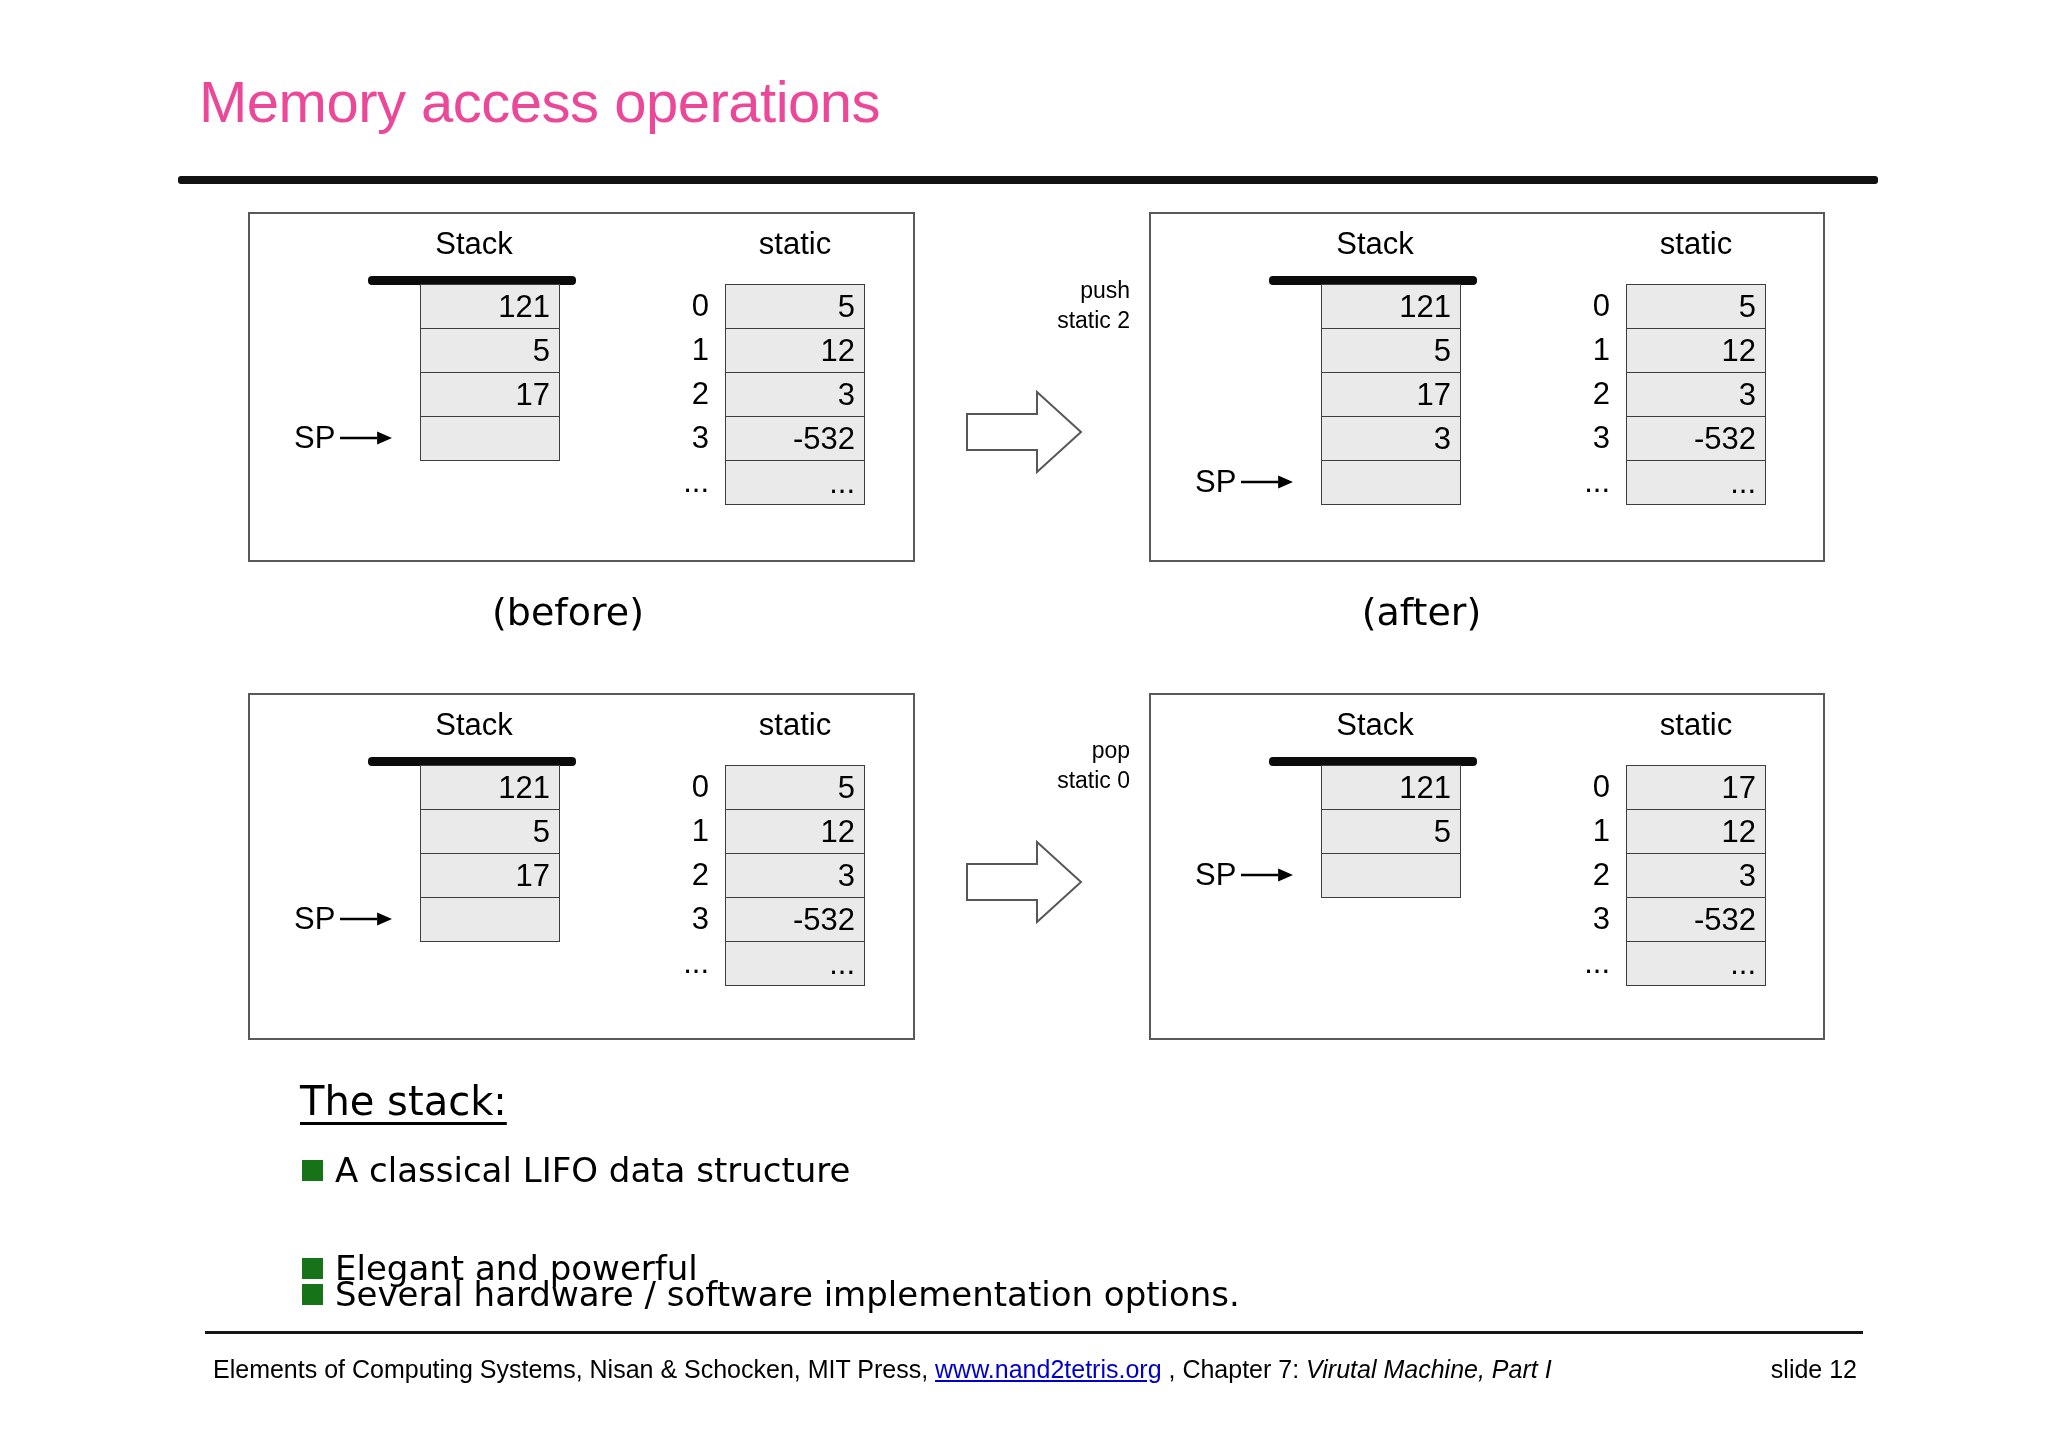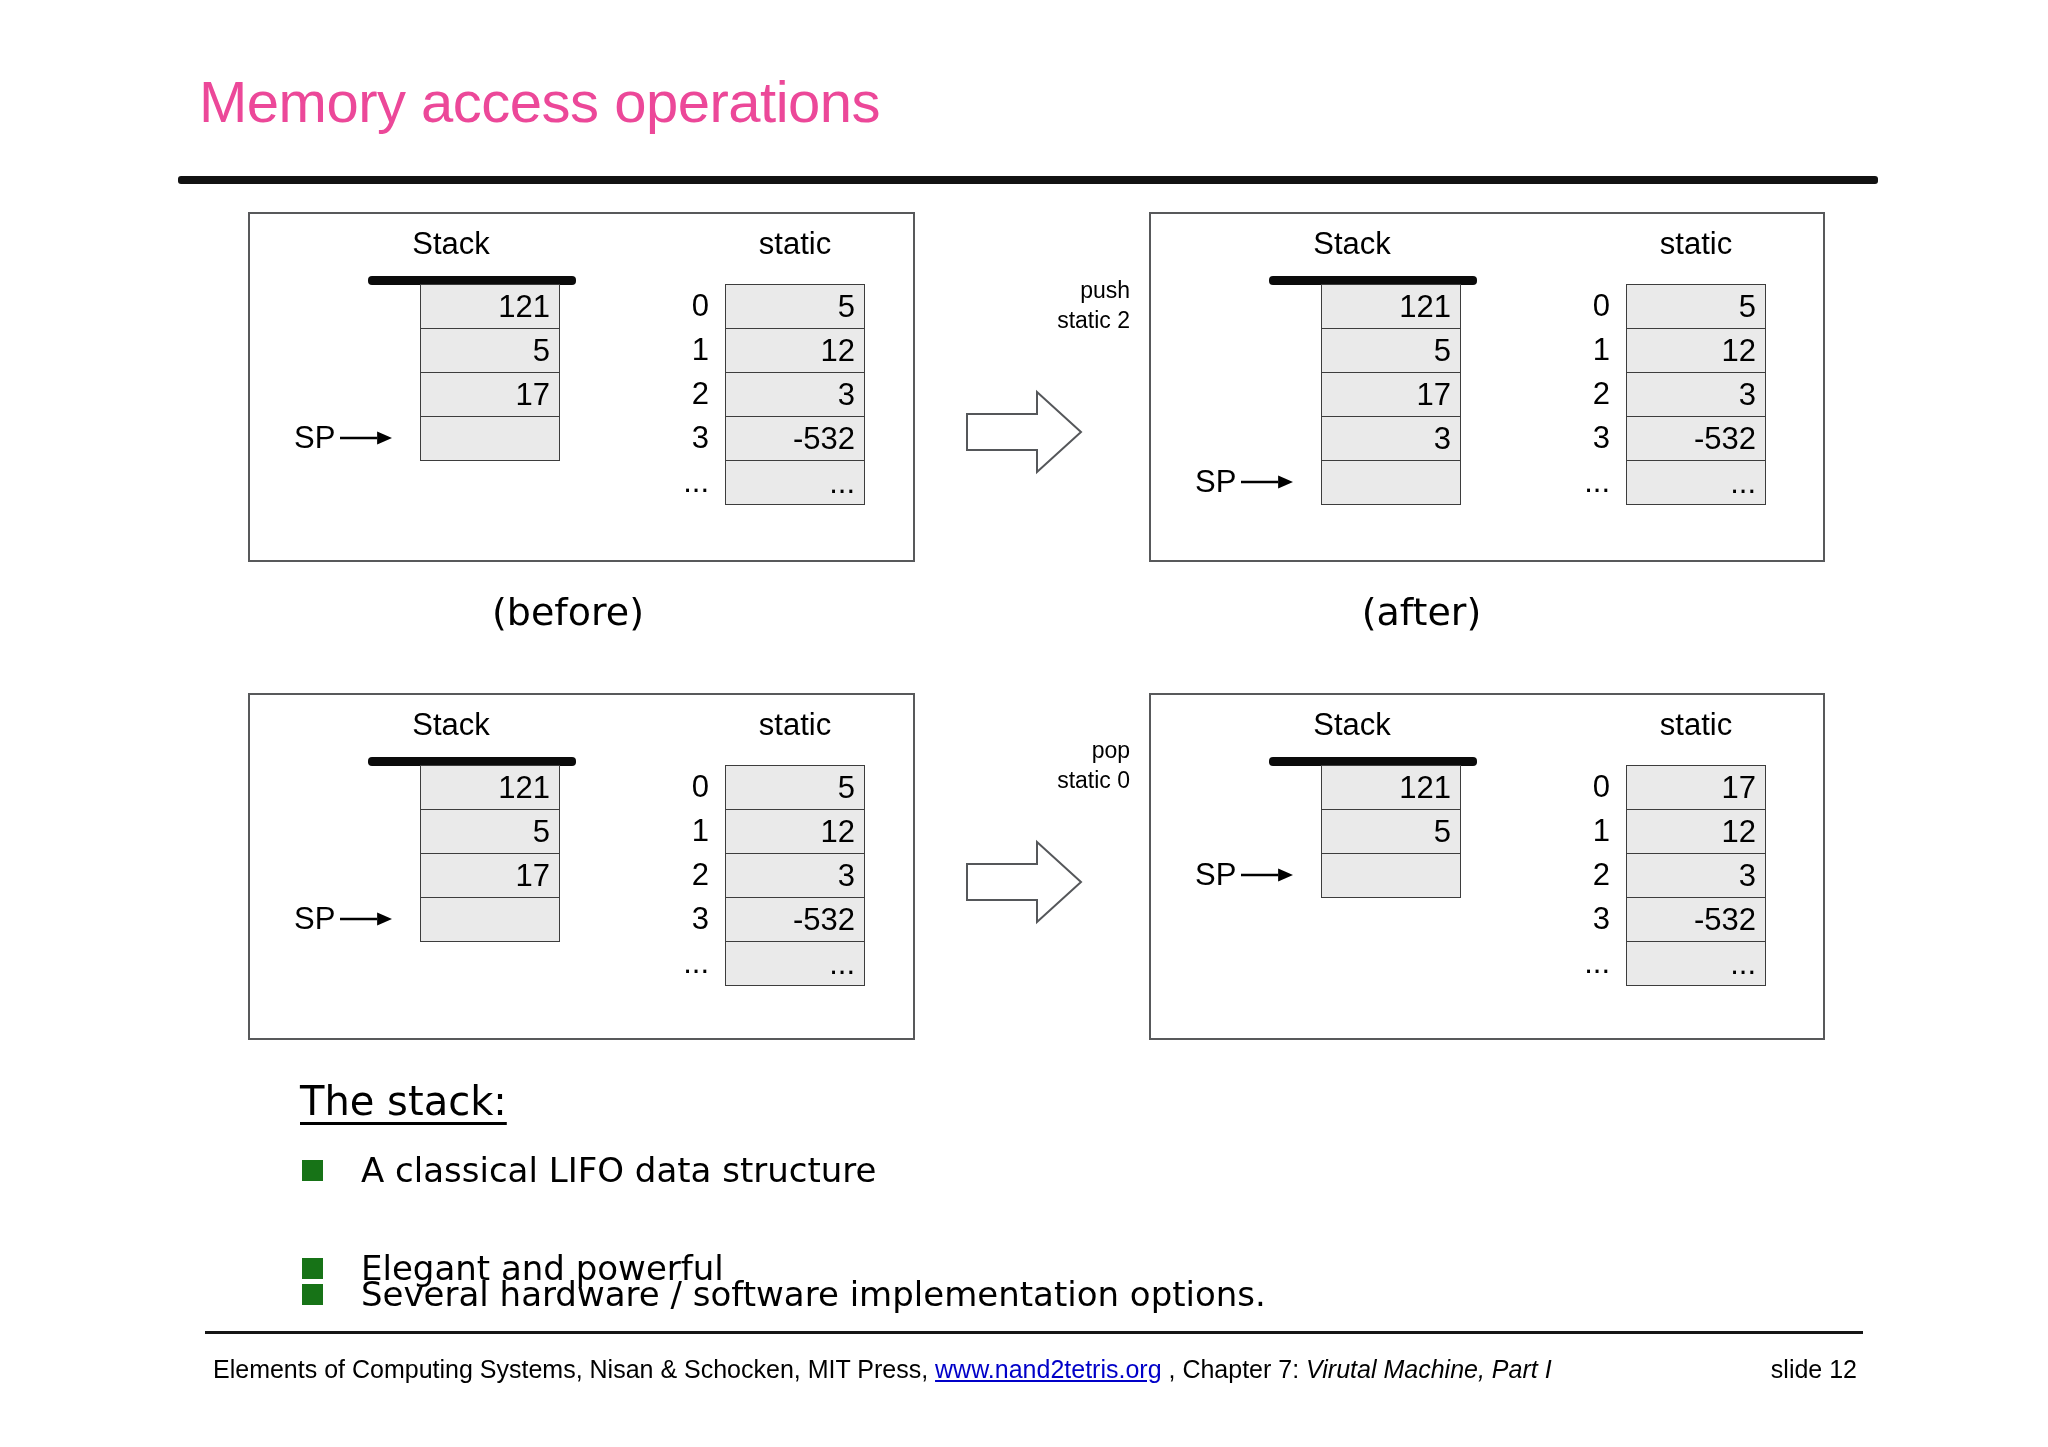--- a/index.html
+++ b/index.html
@@ -13,21 +13,21 @@
   #title-rule  { position:absolute; left:178px; top:176px; width:1700px; height:8px; background:#121212; border-radius:3px; }
 
   
   .panel { position:absolute; background:#fff; border:2px solid #58595b; box-sizing:border-box; }
   #panel-tl { left:248px;  top:212px; width:667px; height:350px; }
   #panel-tr { left:1149px; top:212px; width:676px; height:350px; }
   #panel-bl { left:248px;  top:693px; width:667px; height:347px; }
   #panel-br { left:1149px; top:693px; width:676px; height:347px; }
 
   .col-title { position:absolute; top:12px; font-size:31px; }
-  .stack-title  { left:101px; width:200px; text-align:center; }
+  .stack-title  { left:124px; width:200px; text-align:center; }
   .static-title { left:445px; width:200px; text-align:center; }
 
   .stack-bar { position:absolute; left:118px; top:62px; width:208px; height:9px; background:#0b0b0b; border-radius:4px; }
 
   .stack-cells { position:absolute; left:146px; top:70px; width:140px;padding-left:24px; }
   .mcell {
     box-sizing:border-box; height:45px; background:#eaeaea; border:1px solid #3d3d3d;
     display:flex; align-items:center; justify-content:flex-end; padding-right:9px; font-size:31px;
   }
   .stack-cells .mcell + .mcell { margin-top:-1px; }
@@ -52,21 +52,21 @@
   
   .caption { position:absolute; font-family:"DejaVu Sans", sans-serif; font-size:38px; }
   #caption-before { left:248px;  top:590px; width:640px; text-align:center; }
   #caption-after  { left:1149px; top:590px; width:545px; text-align:center; }
 
   
   #stack-heading {
     position:absolute; left:300px; top:1078px; font-family:"DejaVu Sans", sans-serif; font-size:40px;
     text-decoration:underline; text-decoration-thickness:3px; text-underline-offset:7px;
   }
-  .bullet { position:absolute; left:302px; display:flex; align-items:center; gap:38px; height:48px;
+  .bullet { position:absolute; left:302px; display:flex; align-items:center; gap:12px; height:48px;
             font-family:"DejaVu Sans", sans-serif; font-size:34px; }
   #bullet-0 { top:1146px; } #bullet-1 { top:1244px; } #bullet-2 { top:1270px; }
   .bullet-marker { width:21px; height:21px; background:#177317; flex:none; }
 
   
   #footer-line { position:absolute; left:205px; top:1331px; width:1658px; height:3px; background:#161616; }
   #footer { position:absolute; left:213px; top:1355px; font-size:25px; white-space:nowrap; }
   #footer .link { color:#0000c8; text-decoration:underline; }
   #footer .ital { font-style:italic; }
   #slide-number { position:absolute; left:1690px; top:1355px; width:167px; text-align:right; font-size:25px; }

